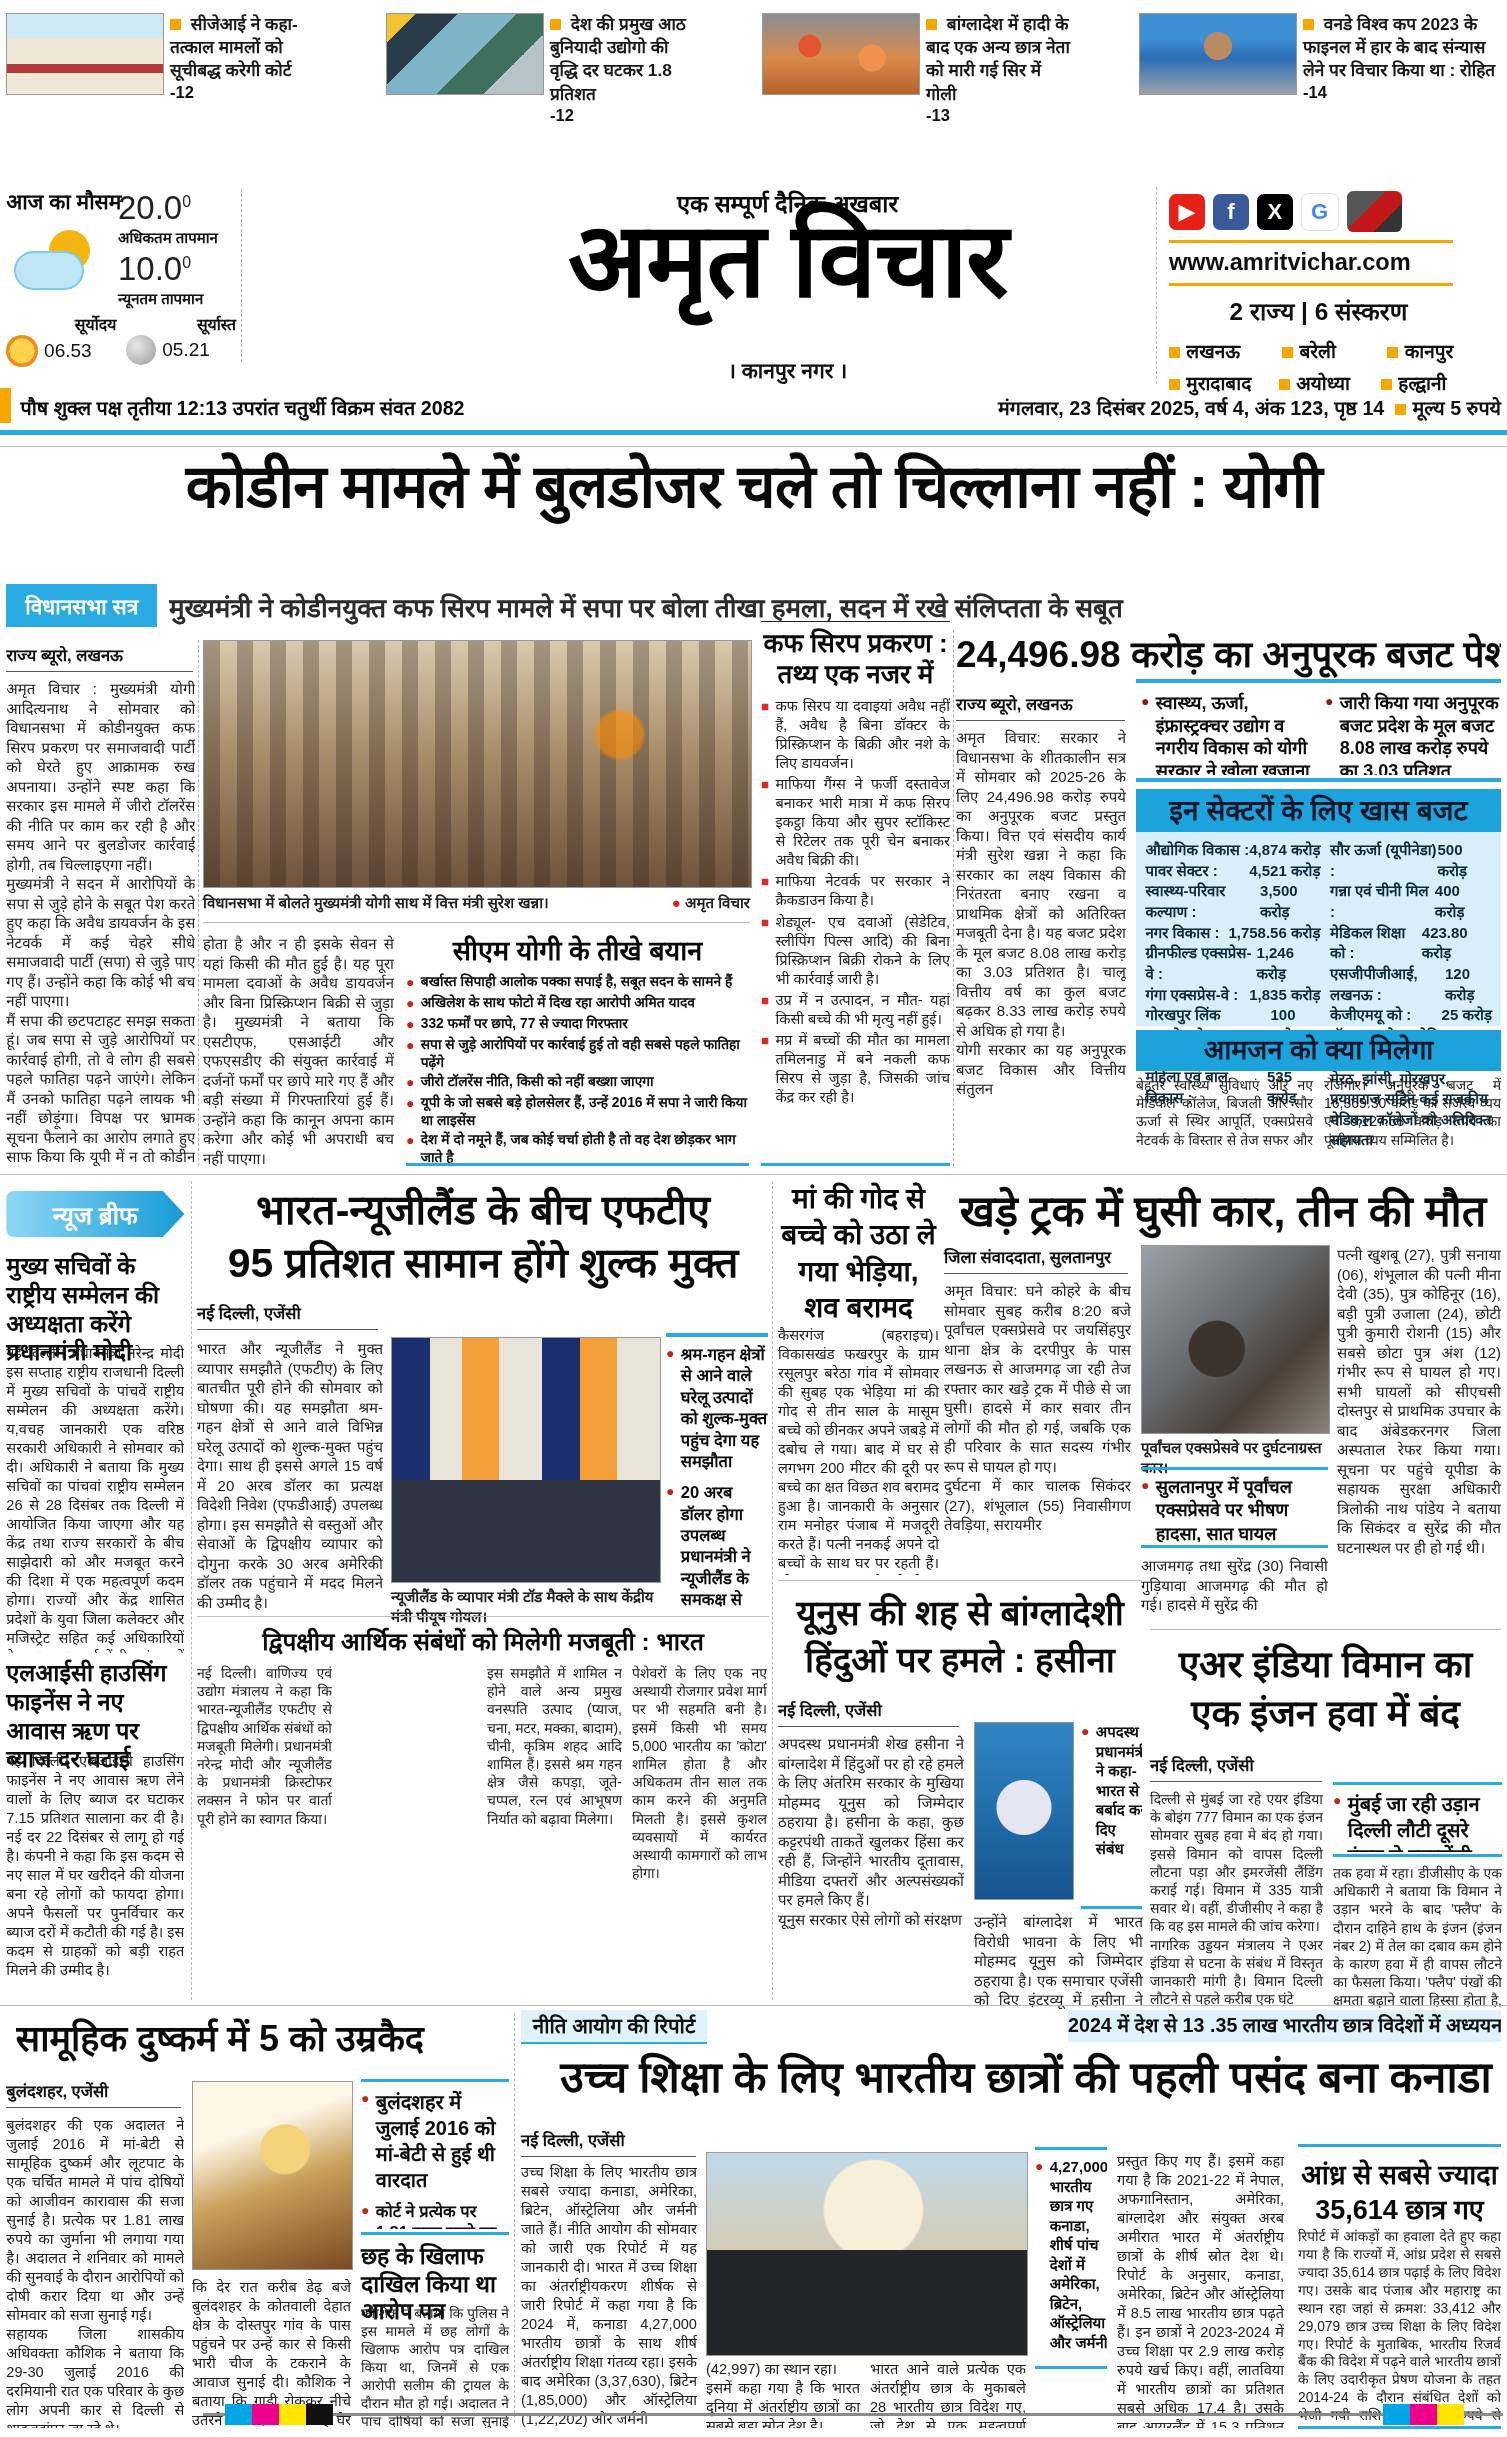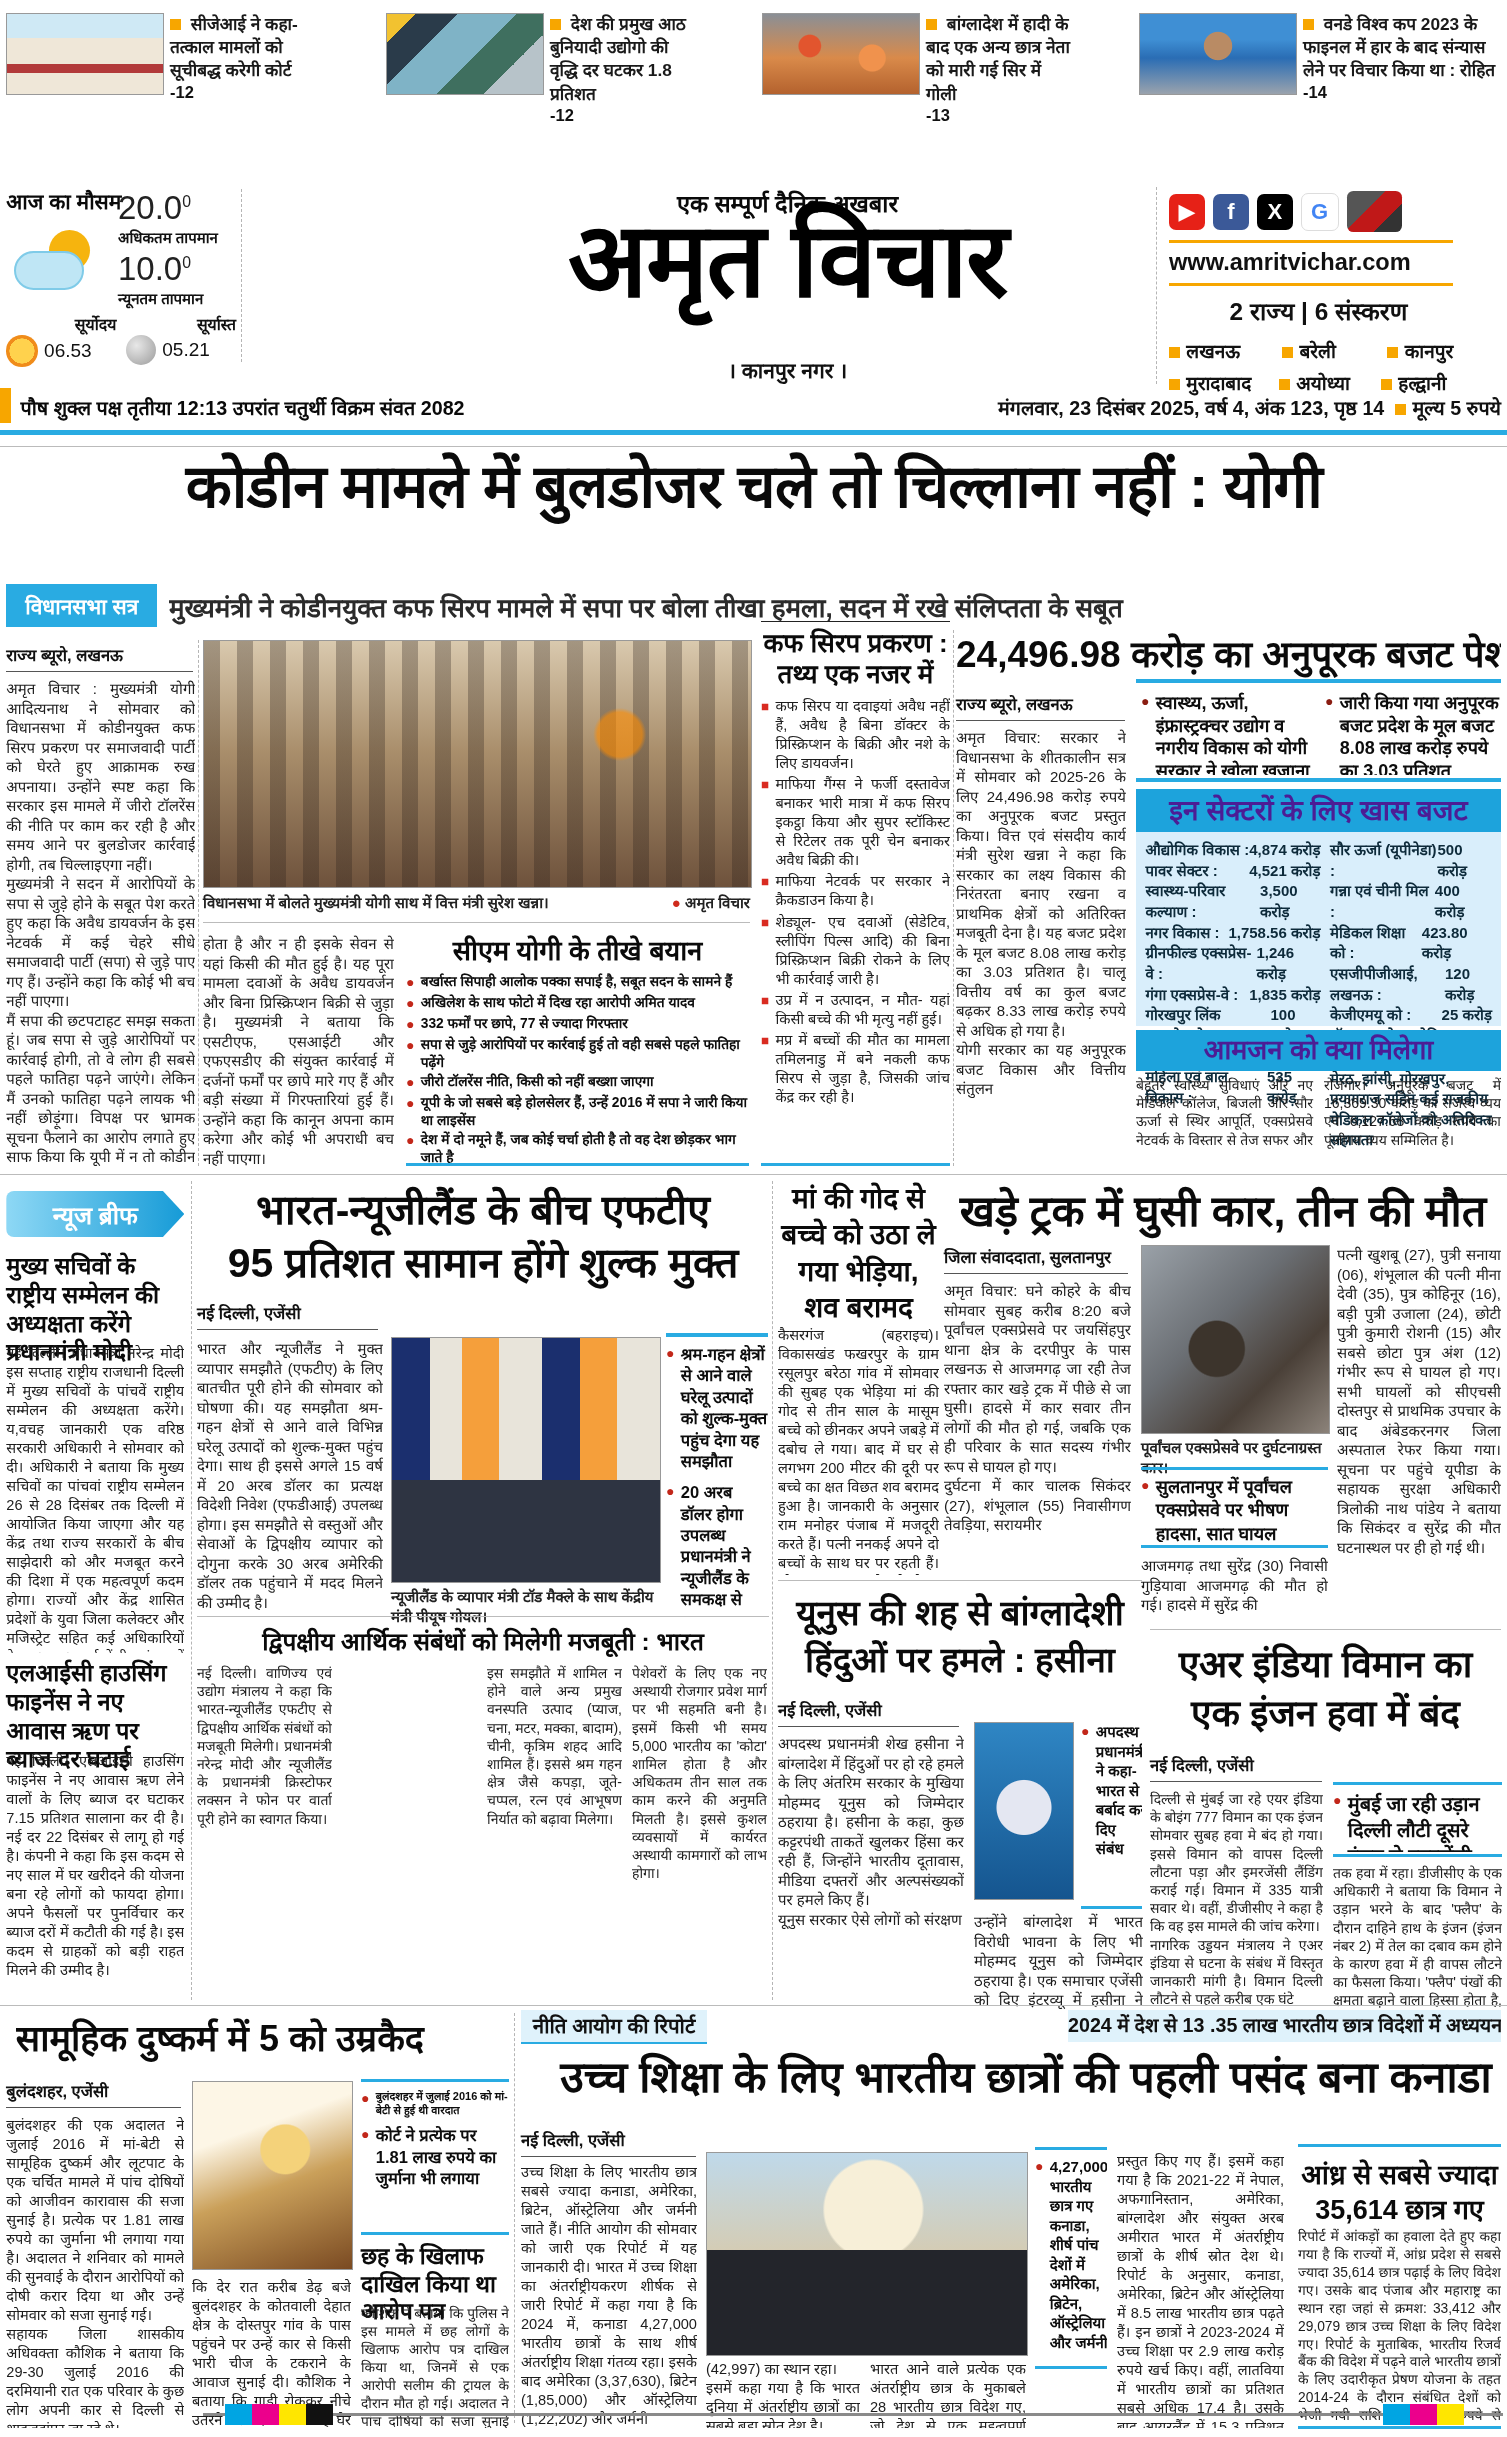--- a/index.html
+++ b/index.html
@@ -30,21 +30,21 @@
   .ph-factory{background:linear-gradient(135deg,#f2c230 0 12%,#2a3b4a 12% 30%,#7fb3c6 30% 55%,#3f6f5f 55% 75%,#b7c3c9 75%);}
   .ph-protest{background:radial-gradient(circle at 30% 40%,#e2552e 0 9%,transparent 10%),radial-gradient(circle at 70% 55%,#f0924d 0 11%,transparent 12%),linear-gradient(180deg,#8a8f96,#d98a4a 55%,#b4622e);}
   .ph-rohit{background:radial-gradient(circle at 50% 40%,#b98b64 0 15%,transparent 16%),linear-gradient(180deg,#3f8fd4 0 32%,#2a6db4 55%,#9aa3ad);}
   .soc{width:36px;height:36px;border-radius:7px;display:flex;align-items:center;justify-content:center;color:#fff;font-weight:bold;font-size:22px;}
   .kicker{background:#29abe2;color:#fff;font-weight:bold;font-size:21px;display:flex;align-items:center;justify-content:center;}
   .boxtitle{font-weight:bold;text-align:center;color:#0a0a0a;}
   .blt{display:flex;gap:6.3px;}
   .blt .dot{color:#c2271a;font-size:14px;line-height:1.4;}
   .blt .sq{color:#d92b21;font-size:13.4px;line-height:1.45;}
   .sb-bullet{font-size:16.5px;font-weight:bold;line-height:1.3;color:#0d0d0d;}
-  .cyanbar{background:#1da3dc;color:#4c1d95;font-weight:bold;text-align:center;}
+  .cyanbar{background:#1da3dc;color:#0f172a;font-weight:bold;text-align:center;}
   .ltblue{background:#d9eefb;}
   .csq{width:27px;height:20.5px;display:inline-block;}
 </style>
 </head>
 <body>
 
 <div id="page">
 
   <div class="abs photo ph-court" style="left:6.3px;top:12.6px;width:156px;height:80px;"></div>
   <div class="abs" style="left:170px;top:12.6px;width:147px;height:82px;">
@@ -406,21 +406,21 @@
   <div class="abs hl" style="left:15.8px;top:2013px;width:492px;font-size:36px;white-space:nowrap;overflow:hidden;">सामूहिक दुष्कर्म में 5 को उम्रकैद</div>
   <div class="abs byline" style="left:6.3px;top:2079px;width:175px;">बुलंदशहर, एजेंसी</div>
   <div class="abs bt" style="left:6.3px;top:2116px;width:178px;height:312px;font-size:14.6px;">बुलंदशहर की एक अदालत ने जुलाई 2016 में मां-बेटी से सामूहिक दुष्कर्म और लूटपाट के एक चर्चित मामले में पांच दोषियों को आजीवन कारावास की सजा सुनाई है। प्रत्येक पर 1.81 लाख रुपये का जुर्माना भी लगाया गया है। अदालत ने शनिवार को मामले की सुनवाई के दौरान आरोपियों को दोषी करार दिया था और उन्हें सोमवार को सजा सुनाई गई।
 सहायक जिला शासकीय अधिवक्ता कौशिक ने बताया कि 29-30 जुलाई 2016 की दरमियानी रात एक परिवार के कुछ लोग अपनी कार से दिल्ली से शाहजहांपुर जा रहे थे।</div>
   <div class="abs photo ph-gavel" style="left:192px;top:2081px;width:159px;height:187px;"></div>
   <div class="abs bt" style="left:192px;top:2278px;width:159px;height:150px;font-size:14.6px;">कि देर रात करीब डेढ़ बजे बुलंदशहर के कोतवाली देहात क्षेत्र के दोस्तपुर गांव के पास पहुंचने पर उन्हें कार से किसी भारी चीज के टकराने के आवाज सुनाई दी। कौशिक ने बताया कि गाड़ी रोककर नीचे उतरने पर बदमाशों ने उन्हें घेर लिया।</div>
   <div class="abs cyan-rule" style="left:361px;top:2079px;width:148px;"></div>
   <div class="abs" style="left:361px;top:2089px;width:148px;height:140px;overflow:hidden;">
     <div class="blt" style="margin-bottom:7.9px;">
         <span class="dot">●</span>
-        <span class="sb-bullet" style="font-size:11px;">बुलंदशहर में जुलाई 2016 को मां-बेटी से हुई थी वारदात</span>
+        <span class="sb-bullet" style="font-size:20px;">बुलंदशहर में जुलाई 2016 को मां-बेटी से हुई थी वारदात</span>
       </div>
     <div class="blt">
         <span class="dot">●</span>
         <span class="sb-bullet" style="font-size:16.5px;">कोर्ट ने प्रत्येक पर 1.81 लाख रुपये का जुर्माना भी लगाया</span>
       </div>
   </div>
   <div class="abs cyan-rule" style="left:361px;top:2232px;width:148px;"></div>
   <div class="abs hl" style="left:361px;top:2243px;width:148px;font-size:23px;line-height:1.2;">छह के खिलाफ दाखिल किया था आरोप पत्र</div>
   <div class="abs bt" style="left:361px;top:2305px;width:148px;height:123px;font-size:13.8px;">कौशिक ने बताया कि पुलिस ने इस मामले में छह लोगों के खिलाफ आरोप पत्र दाखिल किया था, जिनमें से एक आरोपी सलीम की ट्रायल के दौरान मौत हो गई। अदालत ने पांच दोषियों को सजा सुनाई और मामले के विशेष गवाह पेश किए गए।</div>
   <div class="abs dashv" style="left:514px;top:2013px;height:410px;"></div>

